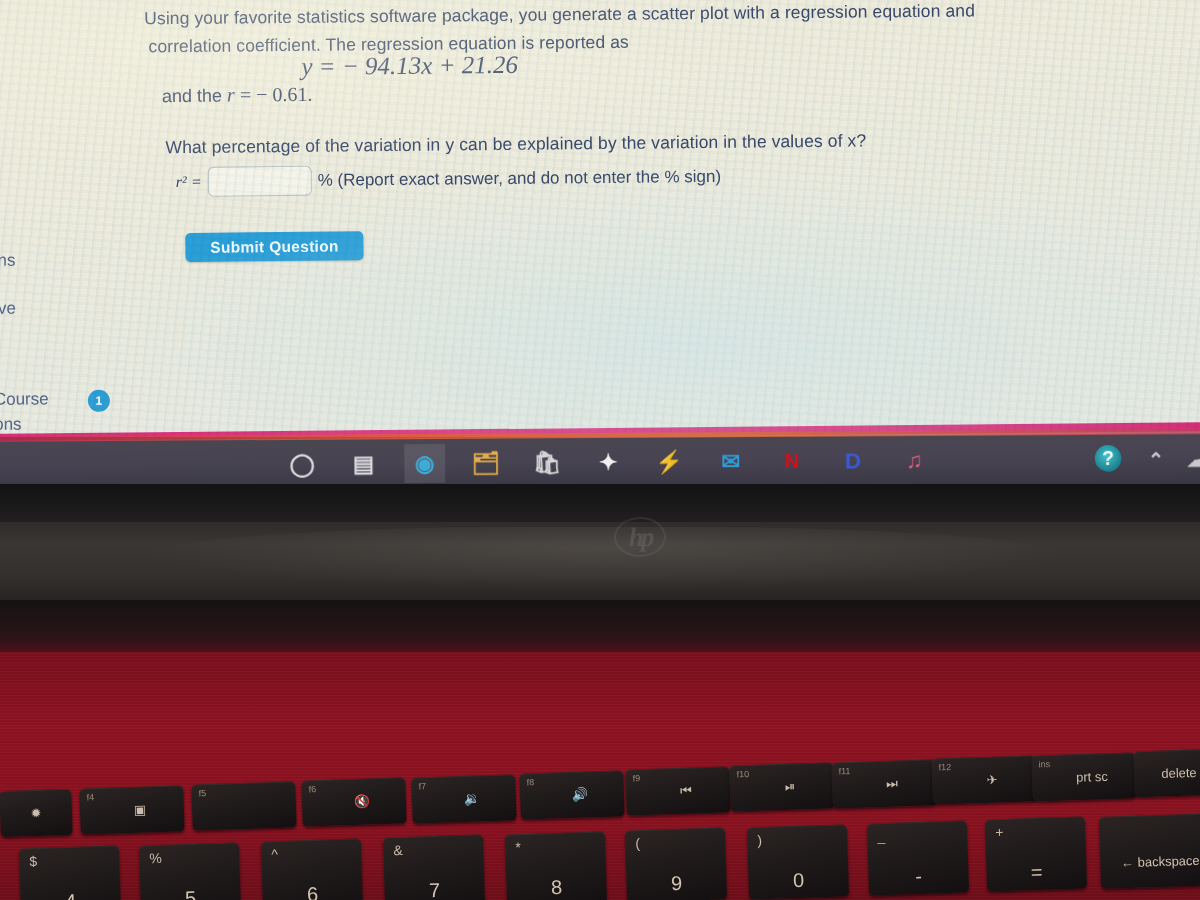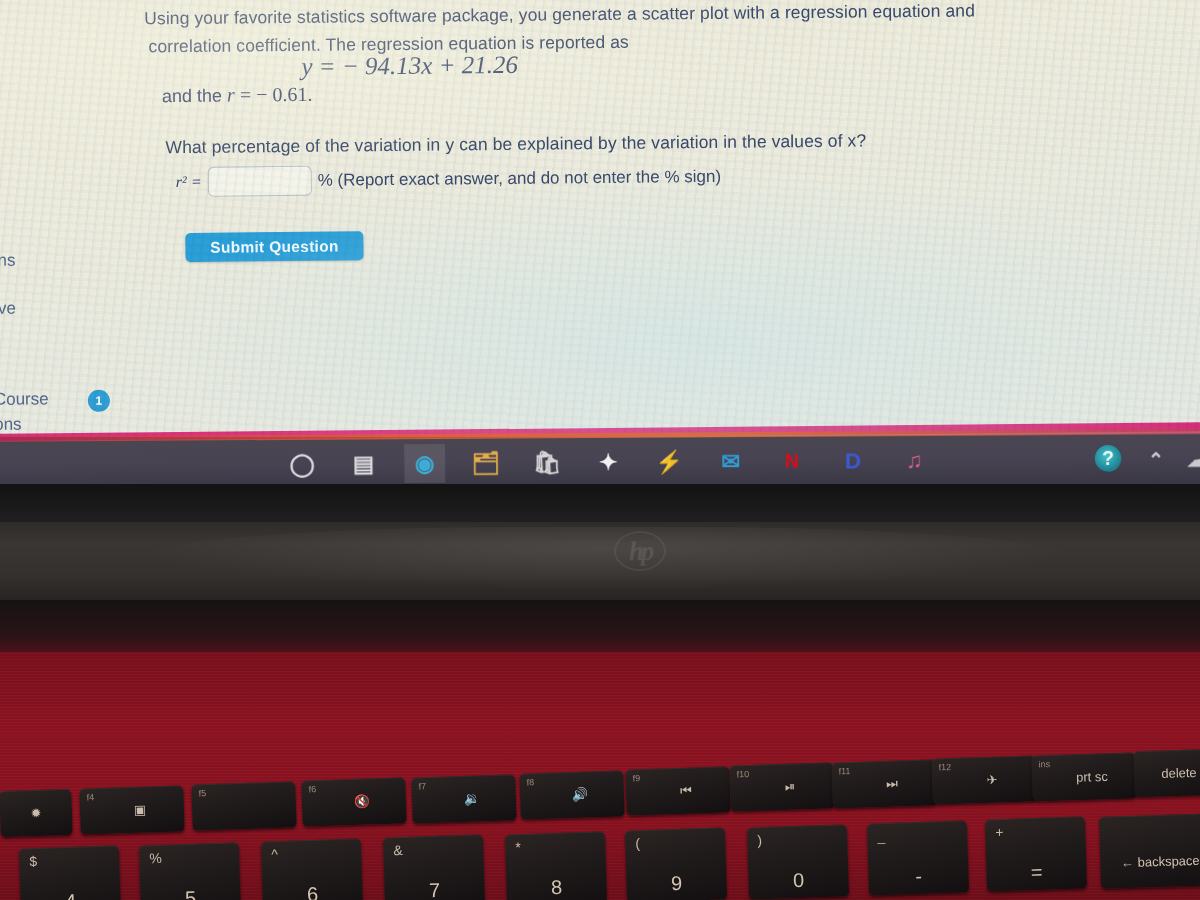--- a/index.html
+++ b/index.html
@@ -131,21 +131,20 @@
     border-radius:50%/60%;
     background:radial-gradient(ellipse at 50% 35%, rgba(150,145,140,.20), rgba(0,0,0,0) 72%);
   }
   #hplogo {
     position:absolute; left:614px; top:517px; width:52px; height:40px;
     font-family:"Liberation Serif", serif; font-style:italic; font-weight:bold;
     font-size:27px; color:rgba(140,140,145,.26); letter-spacing:-3px;
     display:flex; align-items:center; justify-content:center;
     border:2px solid rgba(140,140,145,.16); border-radius:50%;
     transform:rotate(-1deg);
-    margin-top:14px;
   }
   #hingeShadow {
     position:absolute; left:0; top:600px; width:1200px; height:60px;
     background:linear-gradient(180deg,#151212 0%,#2a1418 60%,#5d0f1c 100%);
   }
   #deck {
     position:absolute; left:0; top:652px; width:1200px; height:248px;
     background:linear-gradient(180deg,#7b101d 0%,#8e1322 30%,#8a1220 70%,#6f0e1a 100%);
   }
   #deckTex {

